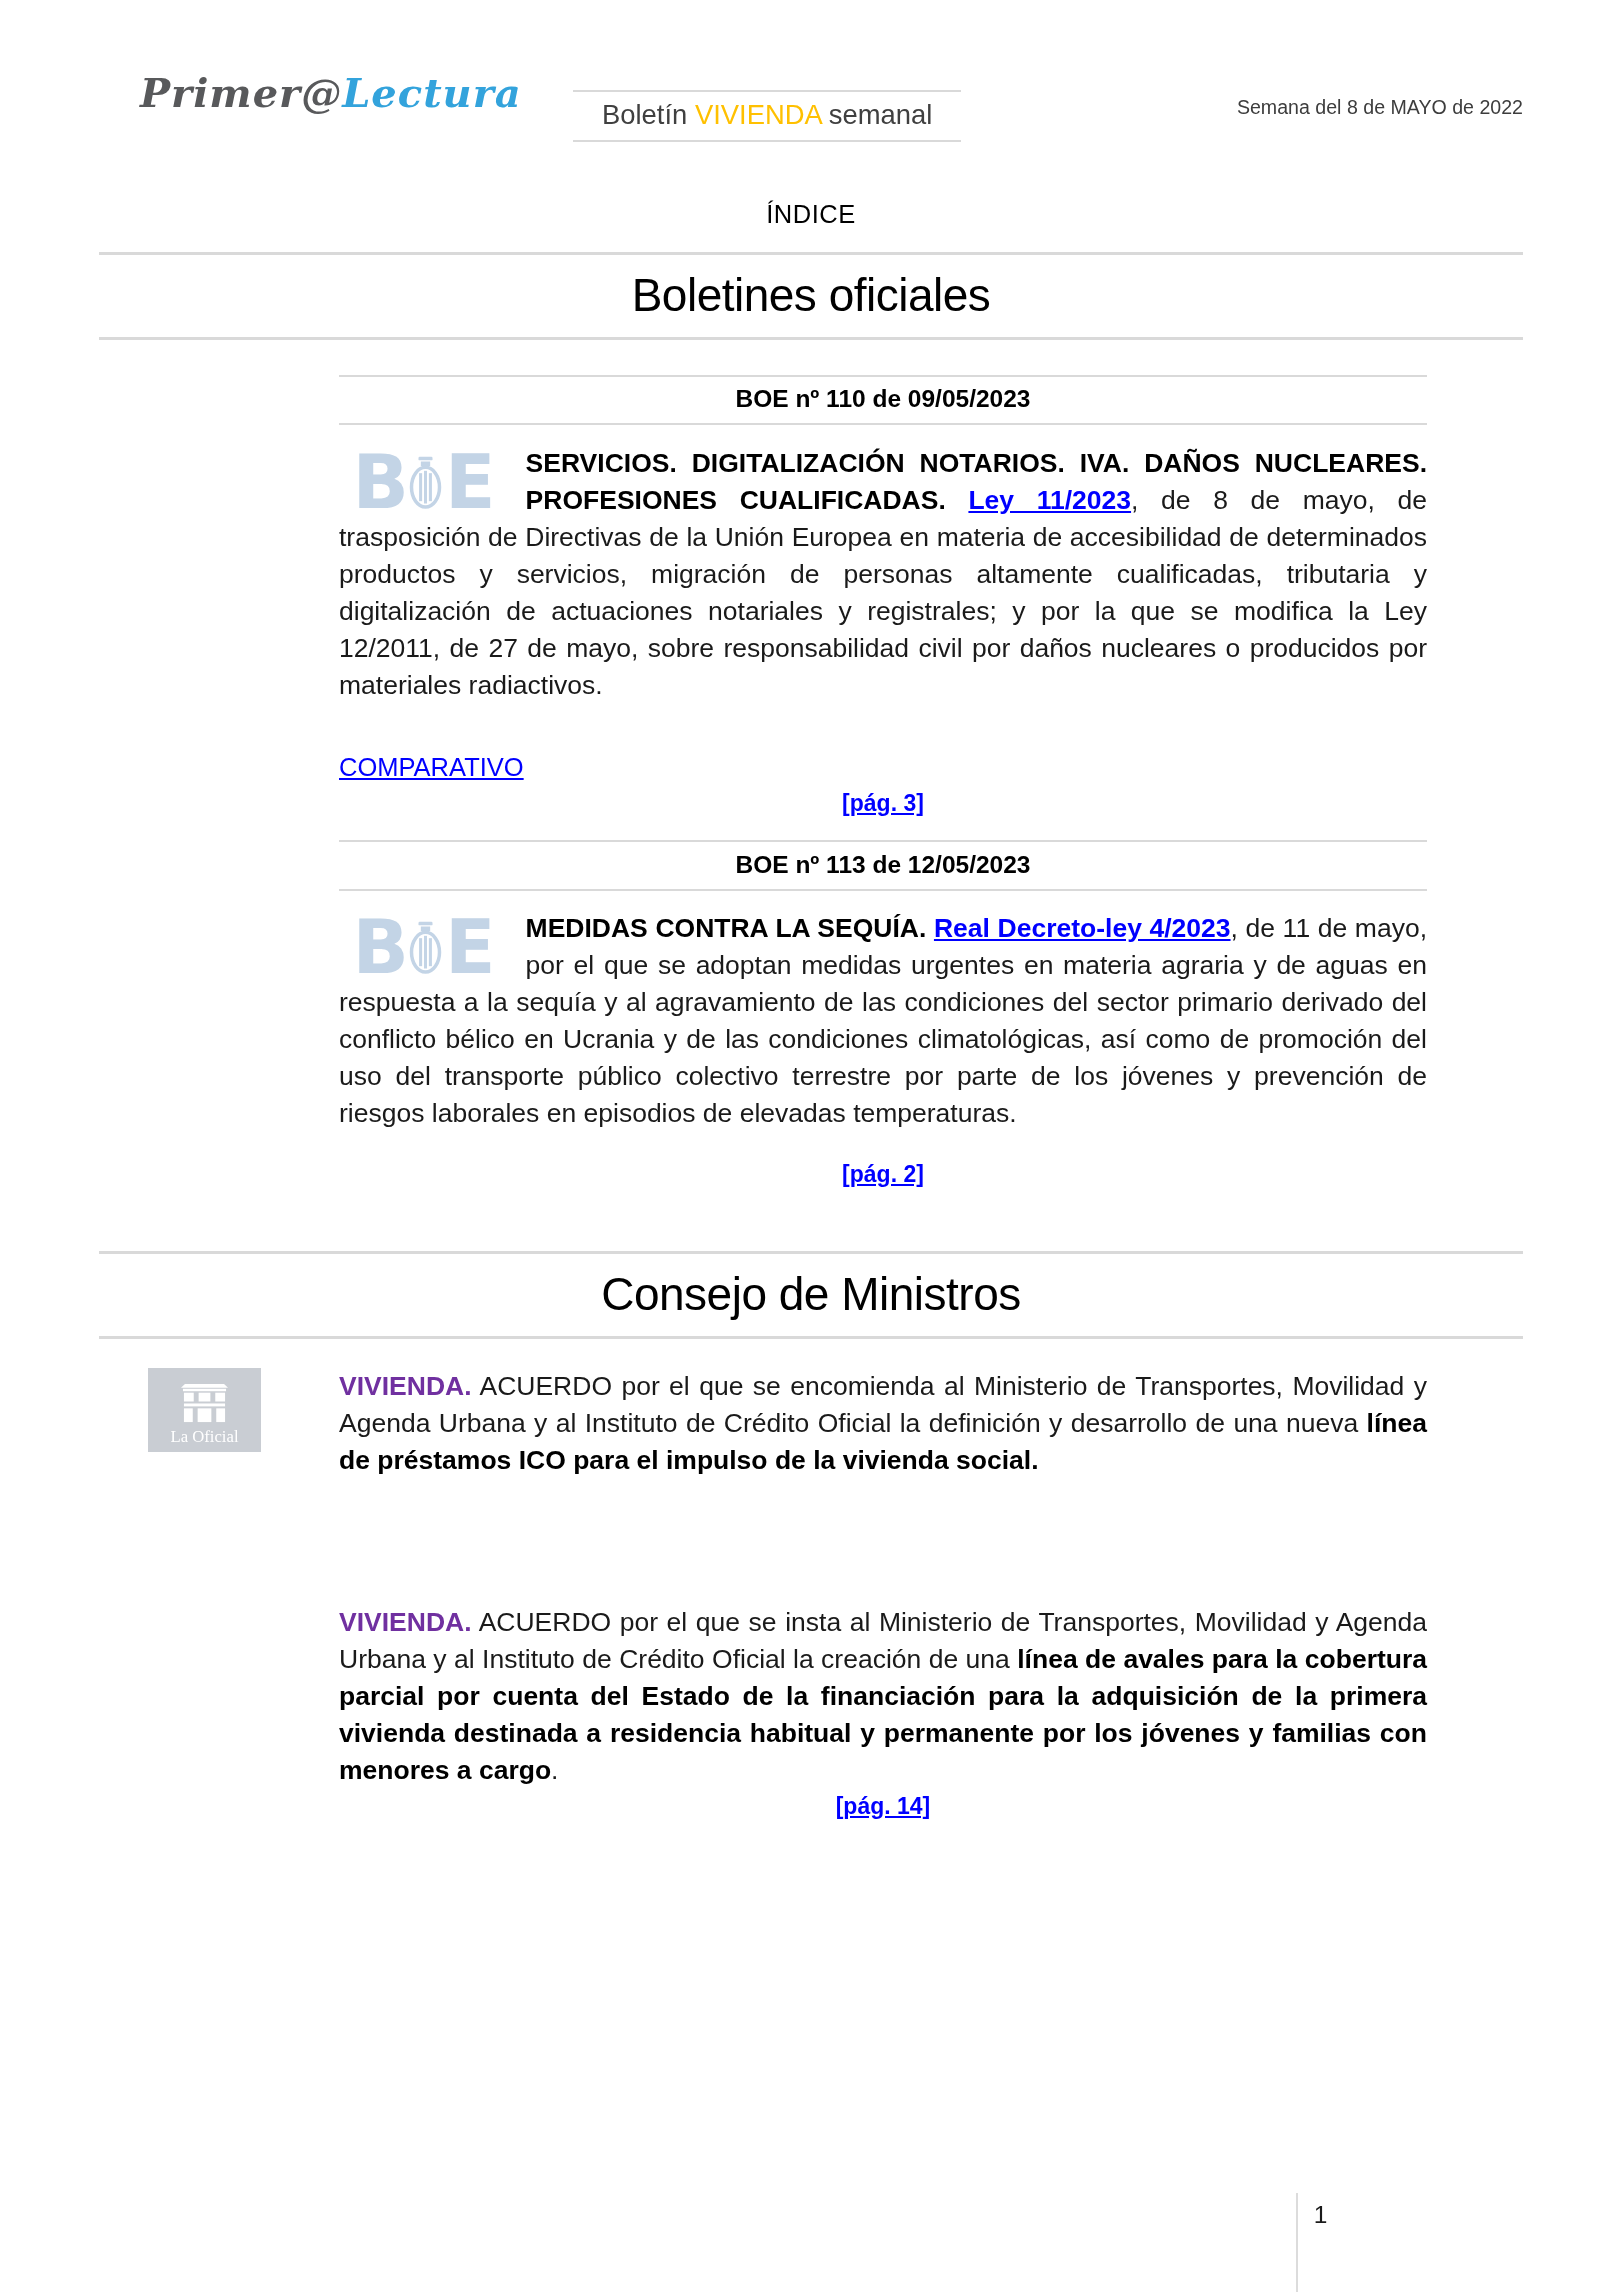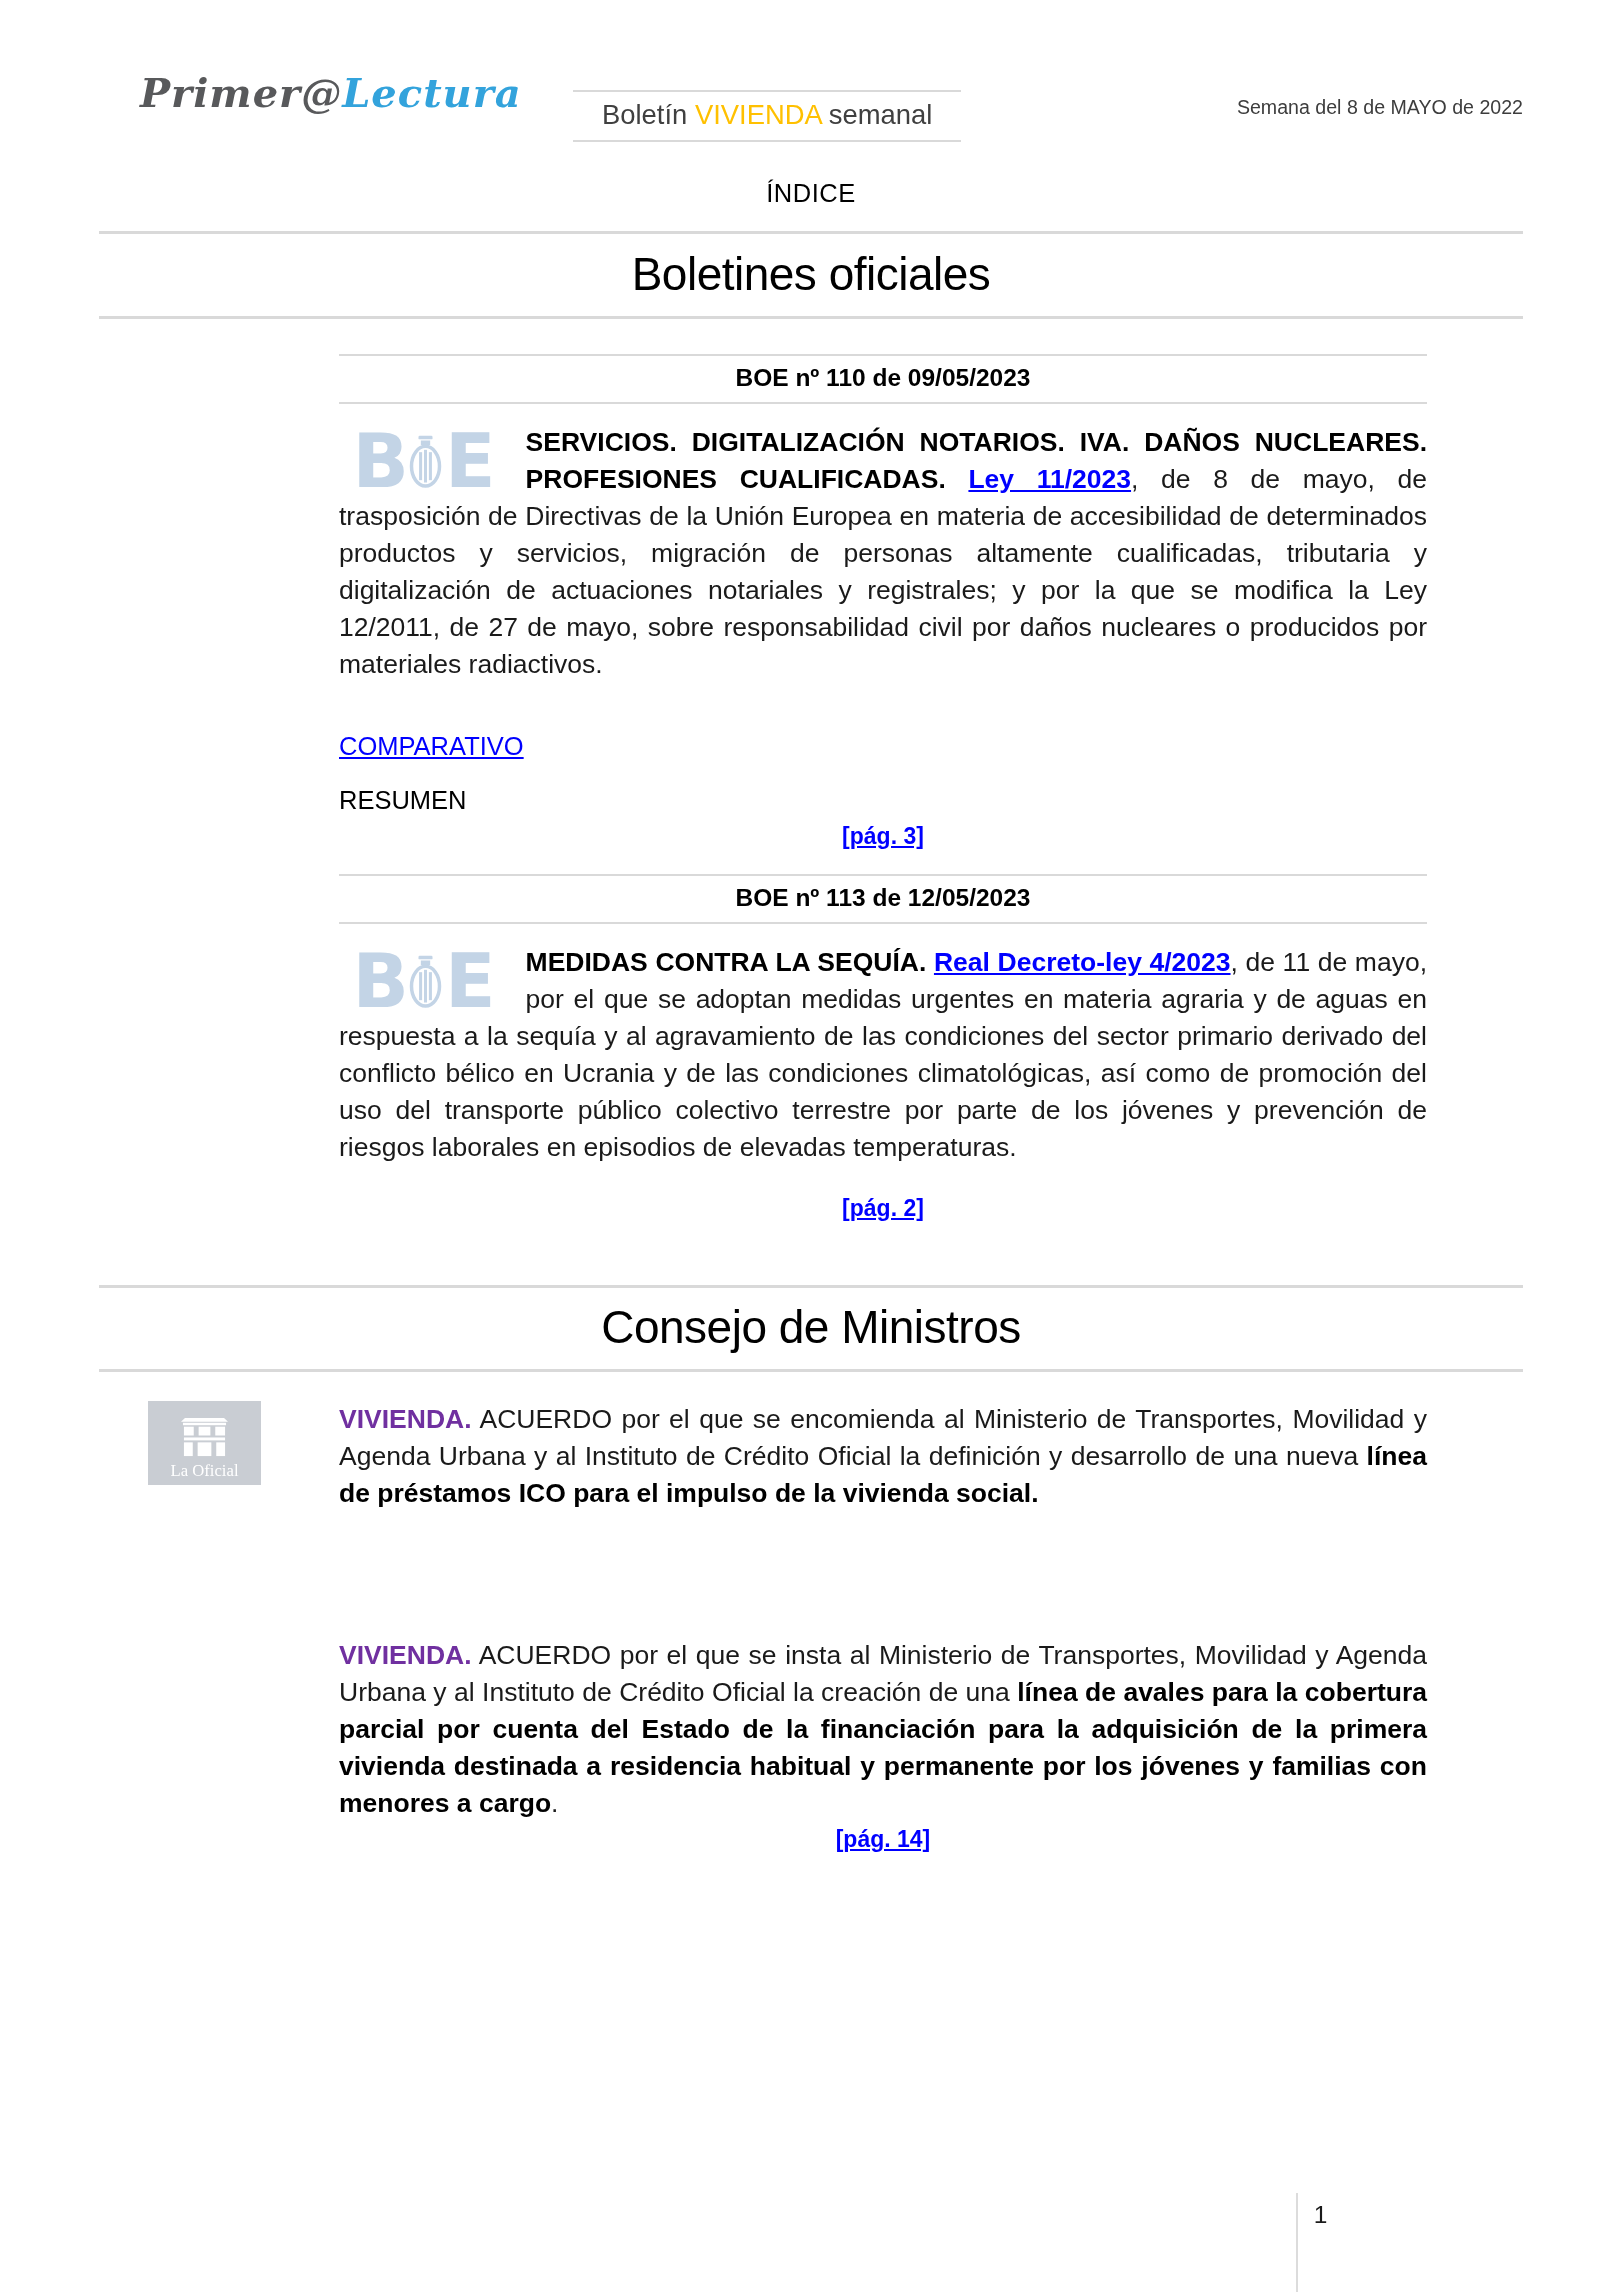--- a/index.html
+++ b/index.html
@@ -31,21 +31,21 @@
     font-size:27.4px;color:#404040;white-space:nowrap;
   }
   .bul-hl{color:#ffc000;}
   .week{
     margin-left:auto;margin-top:41px;
     font-size:19.6px;color:#3d3d3d;white-space:nowrap;
   }
   
   .indice{
     text-align:center;font-size:25.5px;color:#000;
-    margin-top:37px;letter-spacing:0.5px;
+    margin-top:58px;letter-spacing:0.5px;
   }
   
   .big{
     margin:23.5px 0 0 0;
     border-top:3.9px solid #d9d9d9;border-bottom:3.9px solid #d9d9d9;
     text-align:center;
     font-size:46px;font-weight:400;color:#000;
     padding:12.7px 0 14.7px 0;letter-spacing:-0.5px;
   }
   
@@ -141,21 +141,20 @@
           <ellipse cx="15" cy="26" rx="12" ry="17" fill="none" stroke="currentColor" stroke-width="3"></ellipse>
           <rect x="9.5" y="14" width="2.6" height="24"></rect>
           <rect x="13.7" y="12" width="2.6" height="28"></rect>
           <rect x="17.9" y="14" width="2.6" height="24"></rect>
         </svg>
         <span class="boe-letter">E</span>
       </span><b class="caps">SERVICIOS. DIGITALIZACIÓN NOTARIOS. IVA. DAÑOS NUCLEARES. PROFESIONES CUALIFICADAS. </b><a class="lnk lnk-bold">Ley 11/2023</a><span>, de 8 de mayo, de trasposición de Directivas de la Unión Europea en materia de accesibilidad de determinados productos y servicios, migración de personas altamente cualificadas, tributaria y digitalización de actuaciones notariales y registrales; y por la que se modifica la Ley 12/2011, de 27 de mayo, sobre responsabilidad civil por daños nucleares o producidos por materiales radiactivos.</span>
     </p>
 
     <p class="cmp"><a class="lnk">COMPARATIVO</a></p>
-    <p class="res">RESUMEN</p>
     <p class="pag"><a class="lnk">[pág. 3]</a></p>
 
     <div class="subhead subhead-2">BOE nº 113 de 12/05/2023</div>
 
     <p class="par">
       <span class="boelogo">
         <span class="boe-letter">B</span>
         <svg class="boe-crest-svg" viewBox="0 0 30 44" fill="currentColor">
           <rect x="9" y="0" width="12" height="3" rx="1"></rect>
           <rect x="11" y="4" width="8" height="4"></rect>

